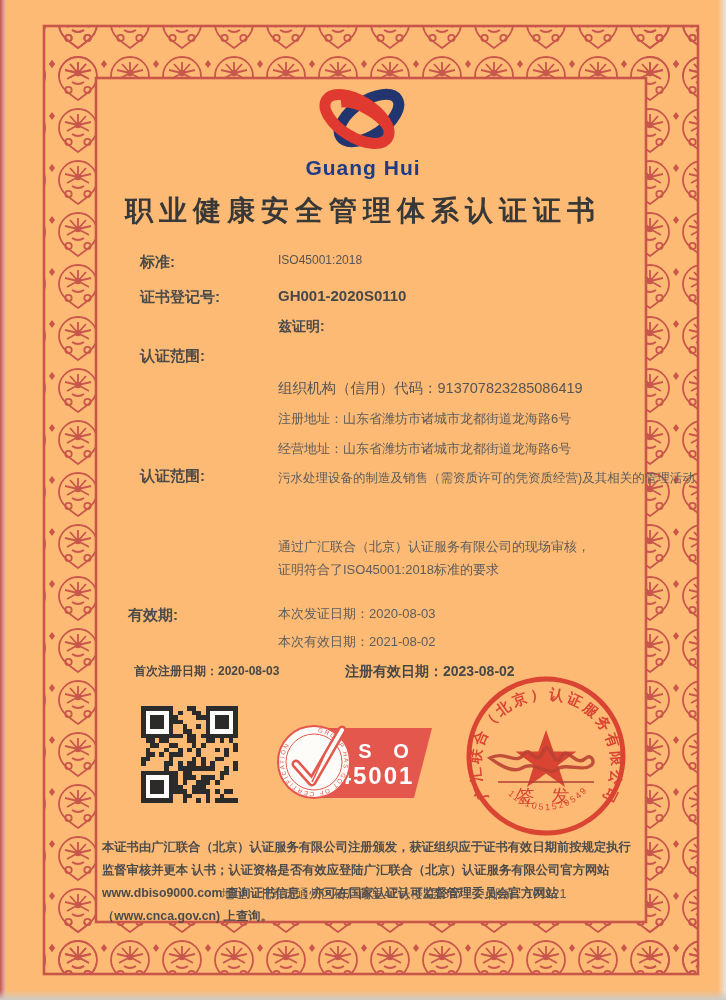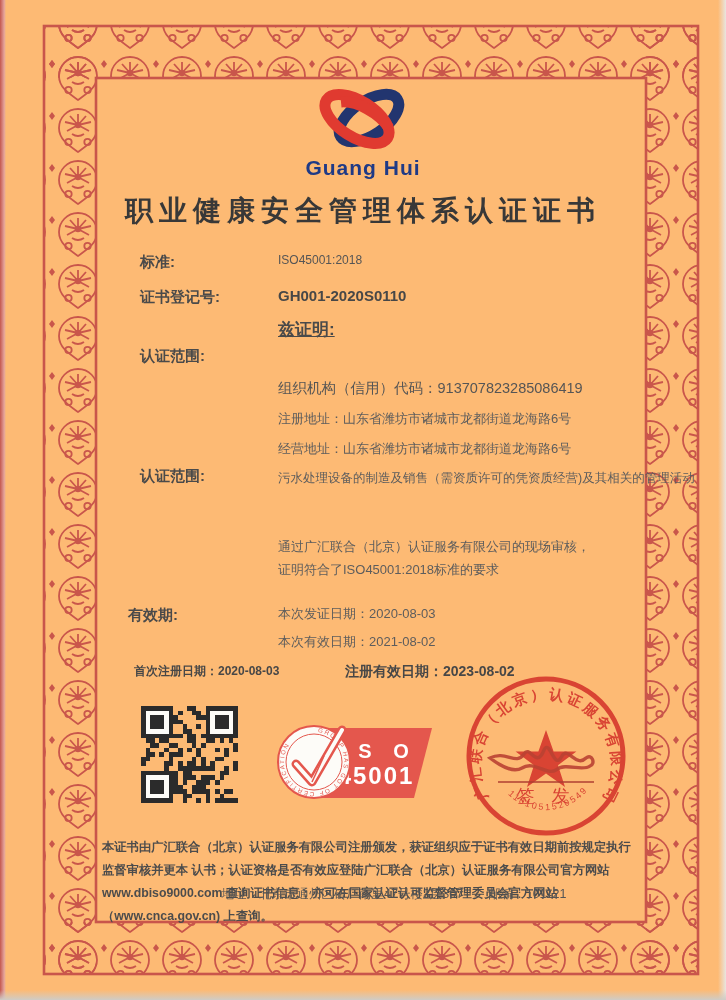--- a/index.html
+++ b/index.html
@@ -75,21 +75,21 @@
   </div>
 
   <div class="abs cert-title">职业健康安全管理体系认证证书</div>
 
   <div class="abs lbl" style="left:140px;top:253px;">标准:</div>
   <div class="abs val" style="left:278px;top:253px;">ISO45001:2018</div>
 
   <div class="abs lbl" style="left:140px;top:288px;">证书登记号:</div>
   <div class="abs val-strong" style="left:278px;top:287px;">GH001-2020S0110</div>
 
-  <div class="abs lbl" style="left:278px;top:318px;font-size:17px;text-decoration:underline;">兹证明:</div>
+  <div class="abs lbl" style="left:278px;top:318px;font-size:14px;">兹证明:</div>
 
   <div class="abs lbl" style="left:140px;top:347px;">认证范围:</div>
 
   <div class="abs val" style="left:278px;top:379px;font-size:14.5px;">组织机构（信用）代码：913707823285086419</div>
   <div class="abs small" style="left:278px;top:410px;">注册地址：山东省潍坊市诸城市龙都街道龙海路6号</div>
   <div class="abs small" style="left:278px;top:440px;">经营地址：山东省潍坊市诸城市龙都街道龙海路6号</div>
 
   <div class="abs lbl" style="left:140px;top:467px;">认证范围:</div>
   <div class="abs scope" style="left:278px;top:470px;">污水处理设备的制造及销售（需资质许可的凭资质经营)及其相关的管理活动</div>
 

